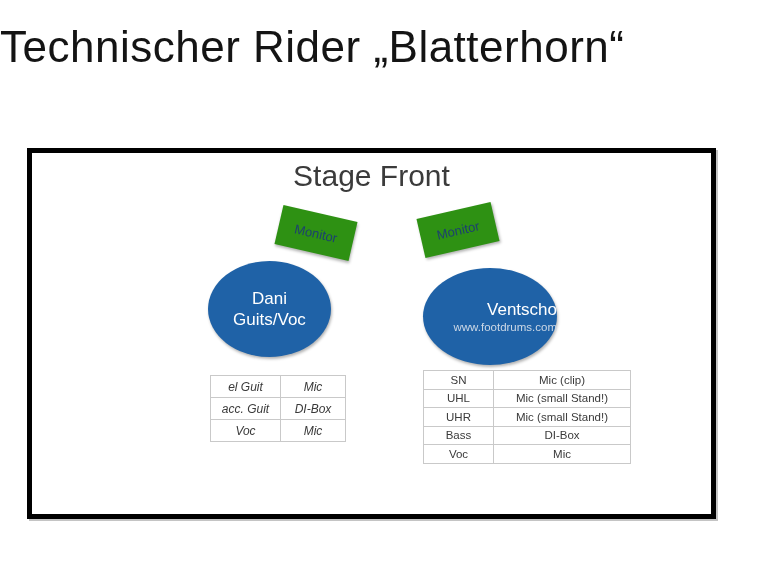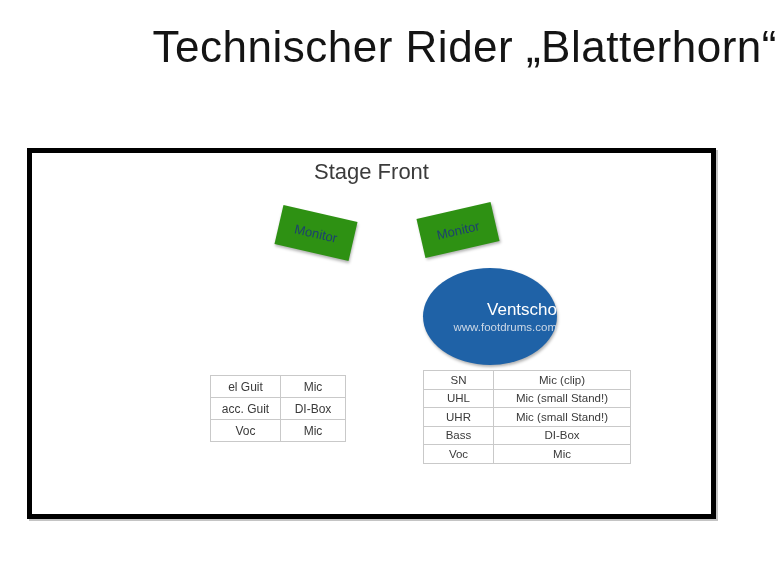--- a/index.html
+++ b/index.html
@@ -1,32 +1,32 @@
 <!DOCTYPE html>
 <html style="--circle-blue: #1f62a7; --monitor-green: #2e9113; --monitor-text: #1d4070; --url-text: #ccd8e6;"><head>
 <meta charset="utf-8">
 <style>
   html,body{margin:0;padding:0;background:#fff;}
   .slide{
     position:relative;width:777px;height:564px;background:#fff;overflow:hidden;
     font-family:"Liberation Sans", sans-serif;
   }
   .title{
-    position:absolute;top:22px;left:0;right:0;text-align:right;
+    position:absolute;top:22px;left:0;right:0;text-align:left;
     font-size:44px;font-weight:300;color:#141414;letter-spacing:.5px;
     font-stretch:condensed;
   }
   .stage-box{
     position:absolute;left:27px;top:148px;width:679px;height:361px;
     border:5px solid #000;background:#fff;
     box-shadow:2px 2px 0 #c4c4c4;
   }
   .stage-label{
     position:absolute;top:6px;left:0;right:0;text-align:center;
-    font-size:22px;color:#3b3b3b;
+    font-size:30px;color:#3b3b3b;
   }
   .monitor{
     position:absolute;width:76px;height:40px;background:var(--monitor-green);
     display:flex;align-items:center;justify-content:center;
     box-shadow:1px 2px 3px rgba(0,0,0,.3);
   }
   .monitor span{font-size:13px;color:var(--monitor-text);}
   .monitor-left{left:246px;top:60px;transform:rotate(13deg);}
   .monitor-right{left:388px;top:57px;transform:rotate(-13deg);}
   .performer{
@@ -38,21 +38,21 @@
   .performer-left{left:176px;top:108px;width:123px;height:96px;}
   .performer-right{left:391px;top:115px;width:134px;height:97px;align-items:flex-end;}
   .performer .url{font-size:11.5px;line-height:14px;color:var(--url-text);margin-left:12px;}
   table.patch{
     position:absolute;border-collapse:collapse;background:#fff;
     color:#3a3a3a;table-layout:fixed;
   }
   table.patch td{
     border:1px solid #c9c9c9;text-align:center;vertical-align:middle;padding:0;
   }
-  .patch-left{left:178px;top:222px;font-size:12px;}
+  .patch-left{left:178px;top:222px;font-size:12px;font-style:italic;}
   .patch-left td{height:21px;}
   .patch-left td:first-child{width:69px;}
   .patch-left td:last-child{width:64px;}
   .patch-right{left:391px;top:217px;font-size:11.5px;}
   .patch-right td{height:17.5px;}
   .patch-right td:first-child{width:69px;}
   .patch-right td:last-child{width:136px;}
 </style>
 </head>
 <body>
@@ -66,20 +66,24 @@
     <div class="stage-label">Stage Front</div>
 
     <div class="monitor monitor-left">
       <span>Monitor</span>
     </div>
 
     <div class="monitor monitor-right">
       <span>Monitor</span>
     </div>
 
+    <div class="performer performer-left">
+      <div class="name">Dani</div>
+      <div class="name">Guits/Voc</div>
+    </div>
 
     <div class="performer performer-right">
       <div class="name">Ventscho</div>
       <div class="url">www.footdrums.com</div>
     </div>
 
     <table class="patch patch-left">
       <tbody>
           <tr>
             <td>el Guit</td>

